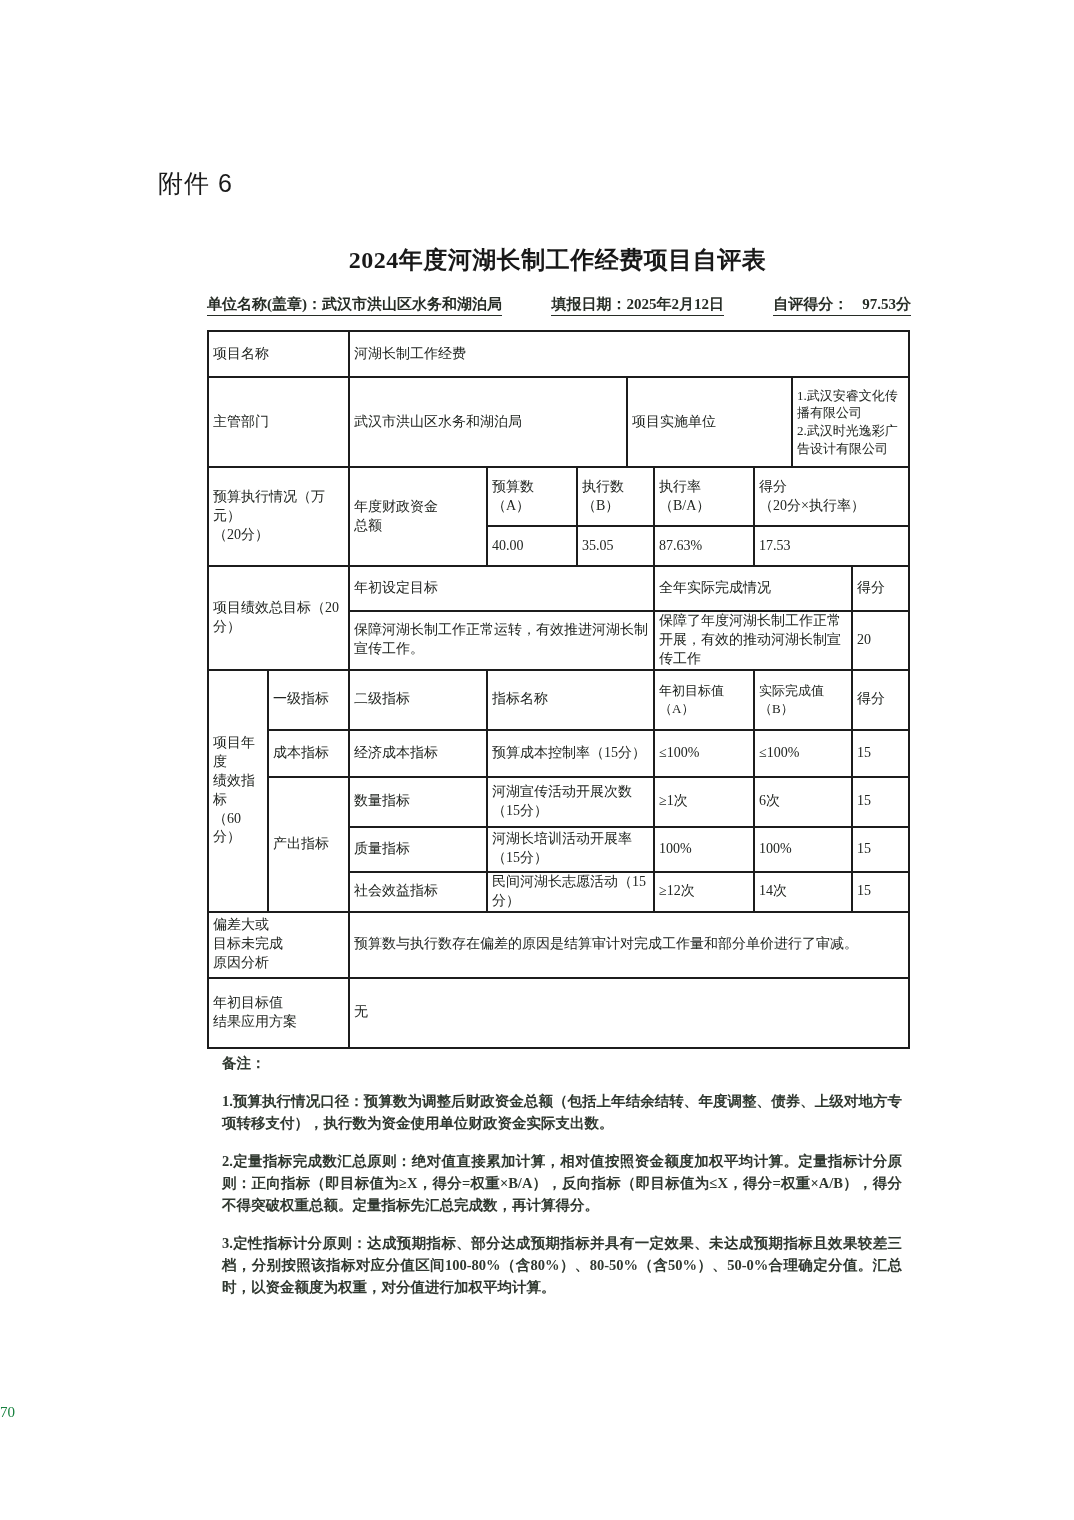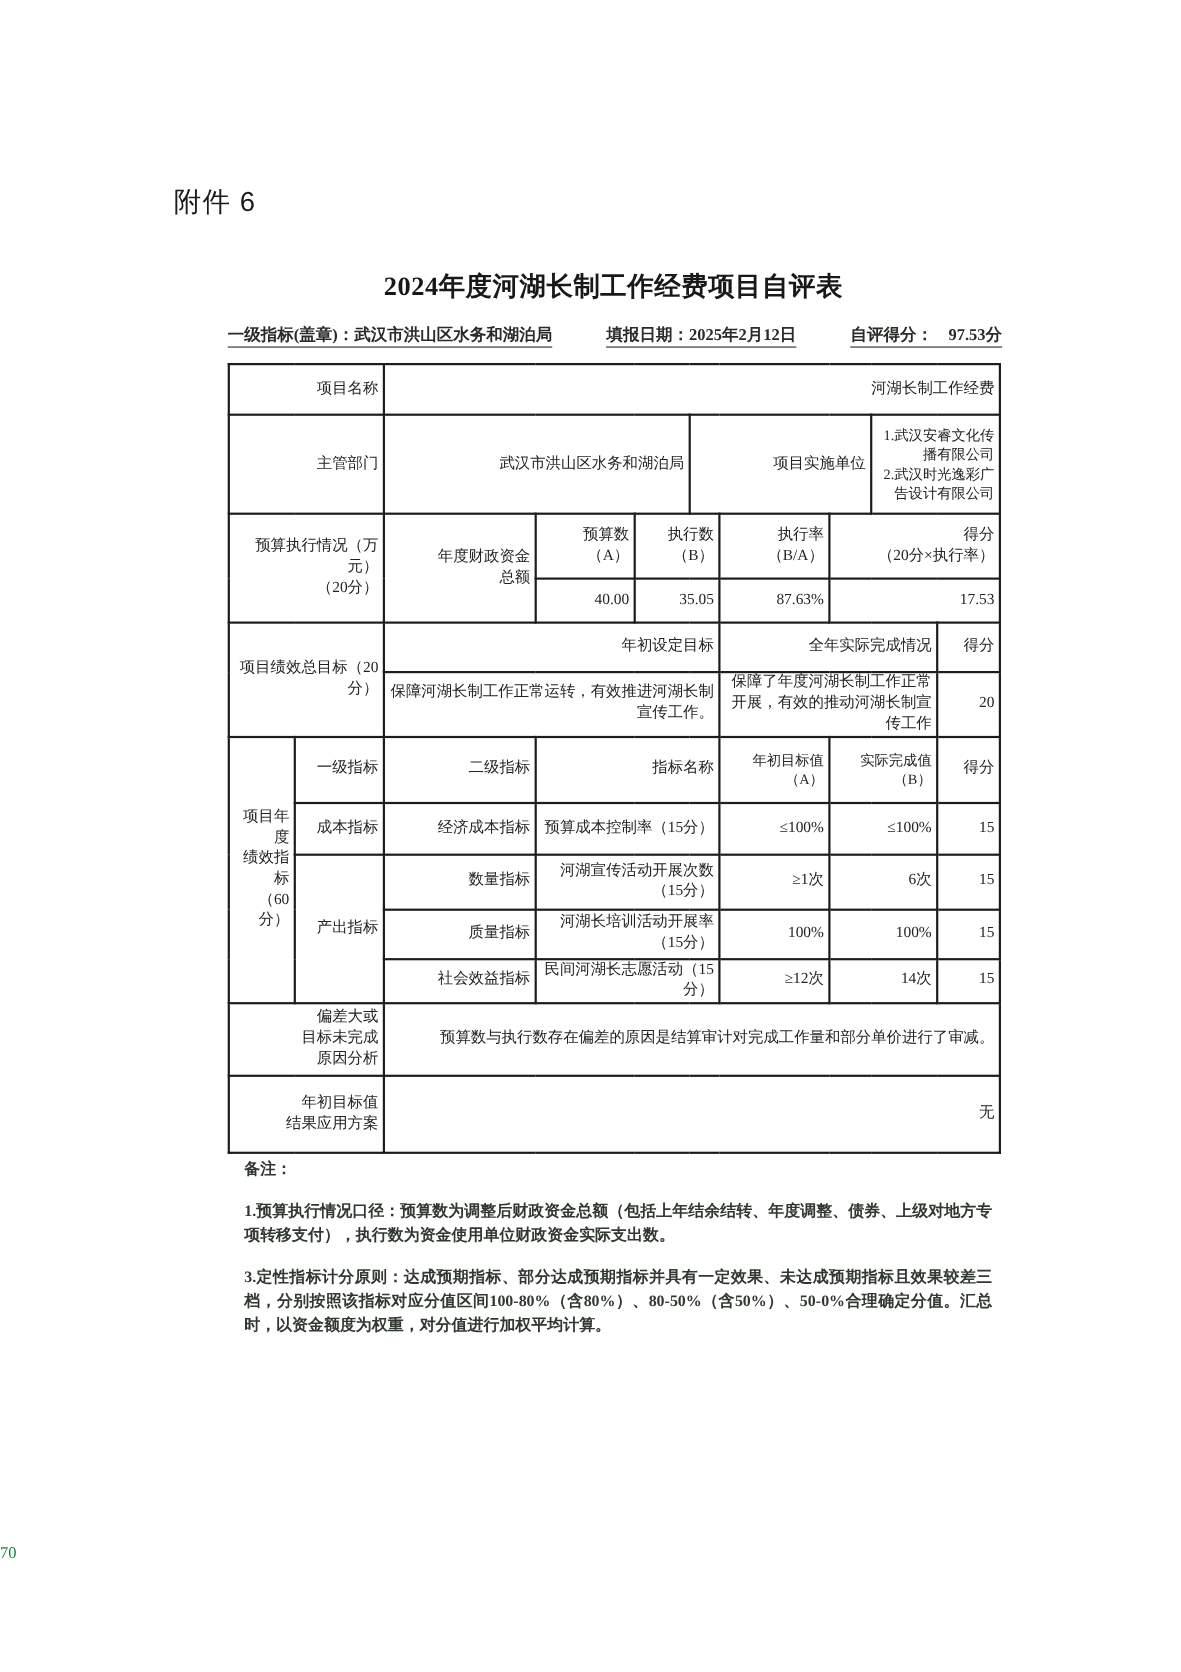--- a/index.html
+++ b/index.html
@@ -50,21 +50,21 @@
     left: 207px;
     top: 330px;
     width: 701px;
     border-collapse: collapse;
     table-layout: fixed;
     font-size: 14px;
     color: #212521;
   }
   table.main td {
     border: 2px solid #1c1c1c;
-    text-align: right;
+    text-align: left;
     vertical-align: middle;
     padding: 0 4px;
     line-height: 1.35;
   }
   .pre { white-space: pre-line; }
   td.small { font-size: 13px; }
   td.left-text { text-align: left; padding-left: 8px; }
   .notes {
     position: absolute;
     left: 206px;
@@ -88,21 +88,21 @@
   }
 </style>
 </head>
 <body>
 
 <div class="attachment">附件 6</div>
 
 <div class="doc-title">2024年度河湖长制工作经费项目自评表</div>
 
 <div class="header-line">
-  <span class="header-seg"><span>一级指标(盖章)：</span><span>武汉市洪山区水务和湖泊局</span></span>
+  <span class="header-seg"><span>单位名称(盖章)：</span><span>武汉市洪山区水务和湖泊局</span></span>
   <span class="header-seg"><span>填报日期：</span><span>2025年2月12日</span></span>
   <span class="header-seg"><span>自评得分：</span><span class="gap"></span><span>97.53分</span></span>
 </div>
 
 <table class="main">
   <colgroup>
     <col style="width:60px">
       <col style="width:81px">
       <col style="width:138px">
       <col style="width:90px">
@@ -221,16 +221,17 @@
     <td colspan="2" class="pre">年初目标值
 结果应用方案</td>
     <td colspan="8">无</td>
   </tr>
 </tbody>
   </table>
 
 <div class="notes">
   <div>备注：</div>
   <div>1.预算执行情况口径：预算数为调整后财政资金总额（包括上年结余结转、年度调整、债券、上级对地方专项转移支付），执行数为资金使用单位财政资金实际支出数。</div>
+  <div>2.定量指标完成数汇总原则：绝对值直接累加计算，相对值按照资金额度加权平均计算。定量指标计分原则：正向指标（即目标值为≥X，得分=权重×B/A），反向指标（即目标值为≤X，得分=权重×A/B），得分不得突破权重总额。定量指标先汇总完成数，再计算得分。</div>
   <div>3.定性指标计分原则：达成预期指标、部分达成预期指标并具有一定效果、未达成预期指标且效果较差三档，分别按照该指标对应分值区间100-80%（含80%）、80-50%（含50%）、50-0%合理确定分值。汇总时，以资金额度为权重，对分值进行加权平均计算。</div>
 </div>
 
 <div class="page-number">70</div>
 
 </body></html>

